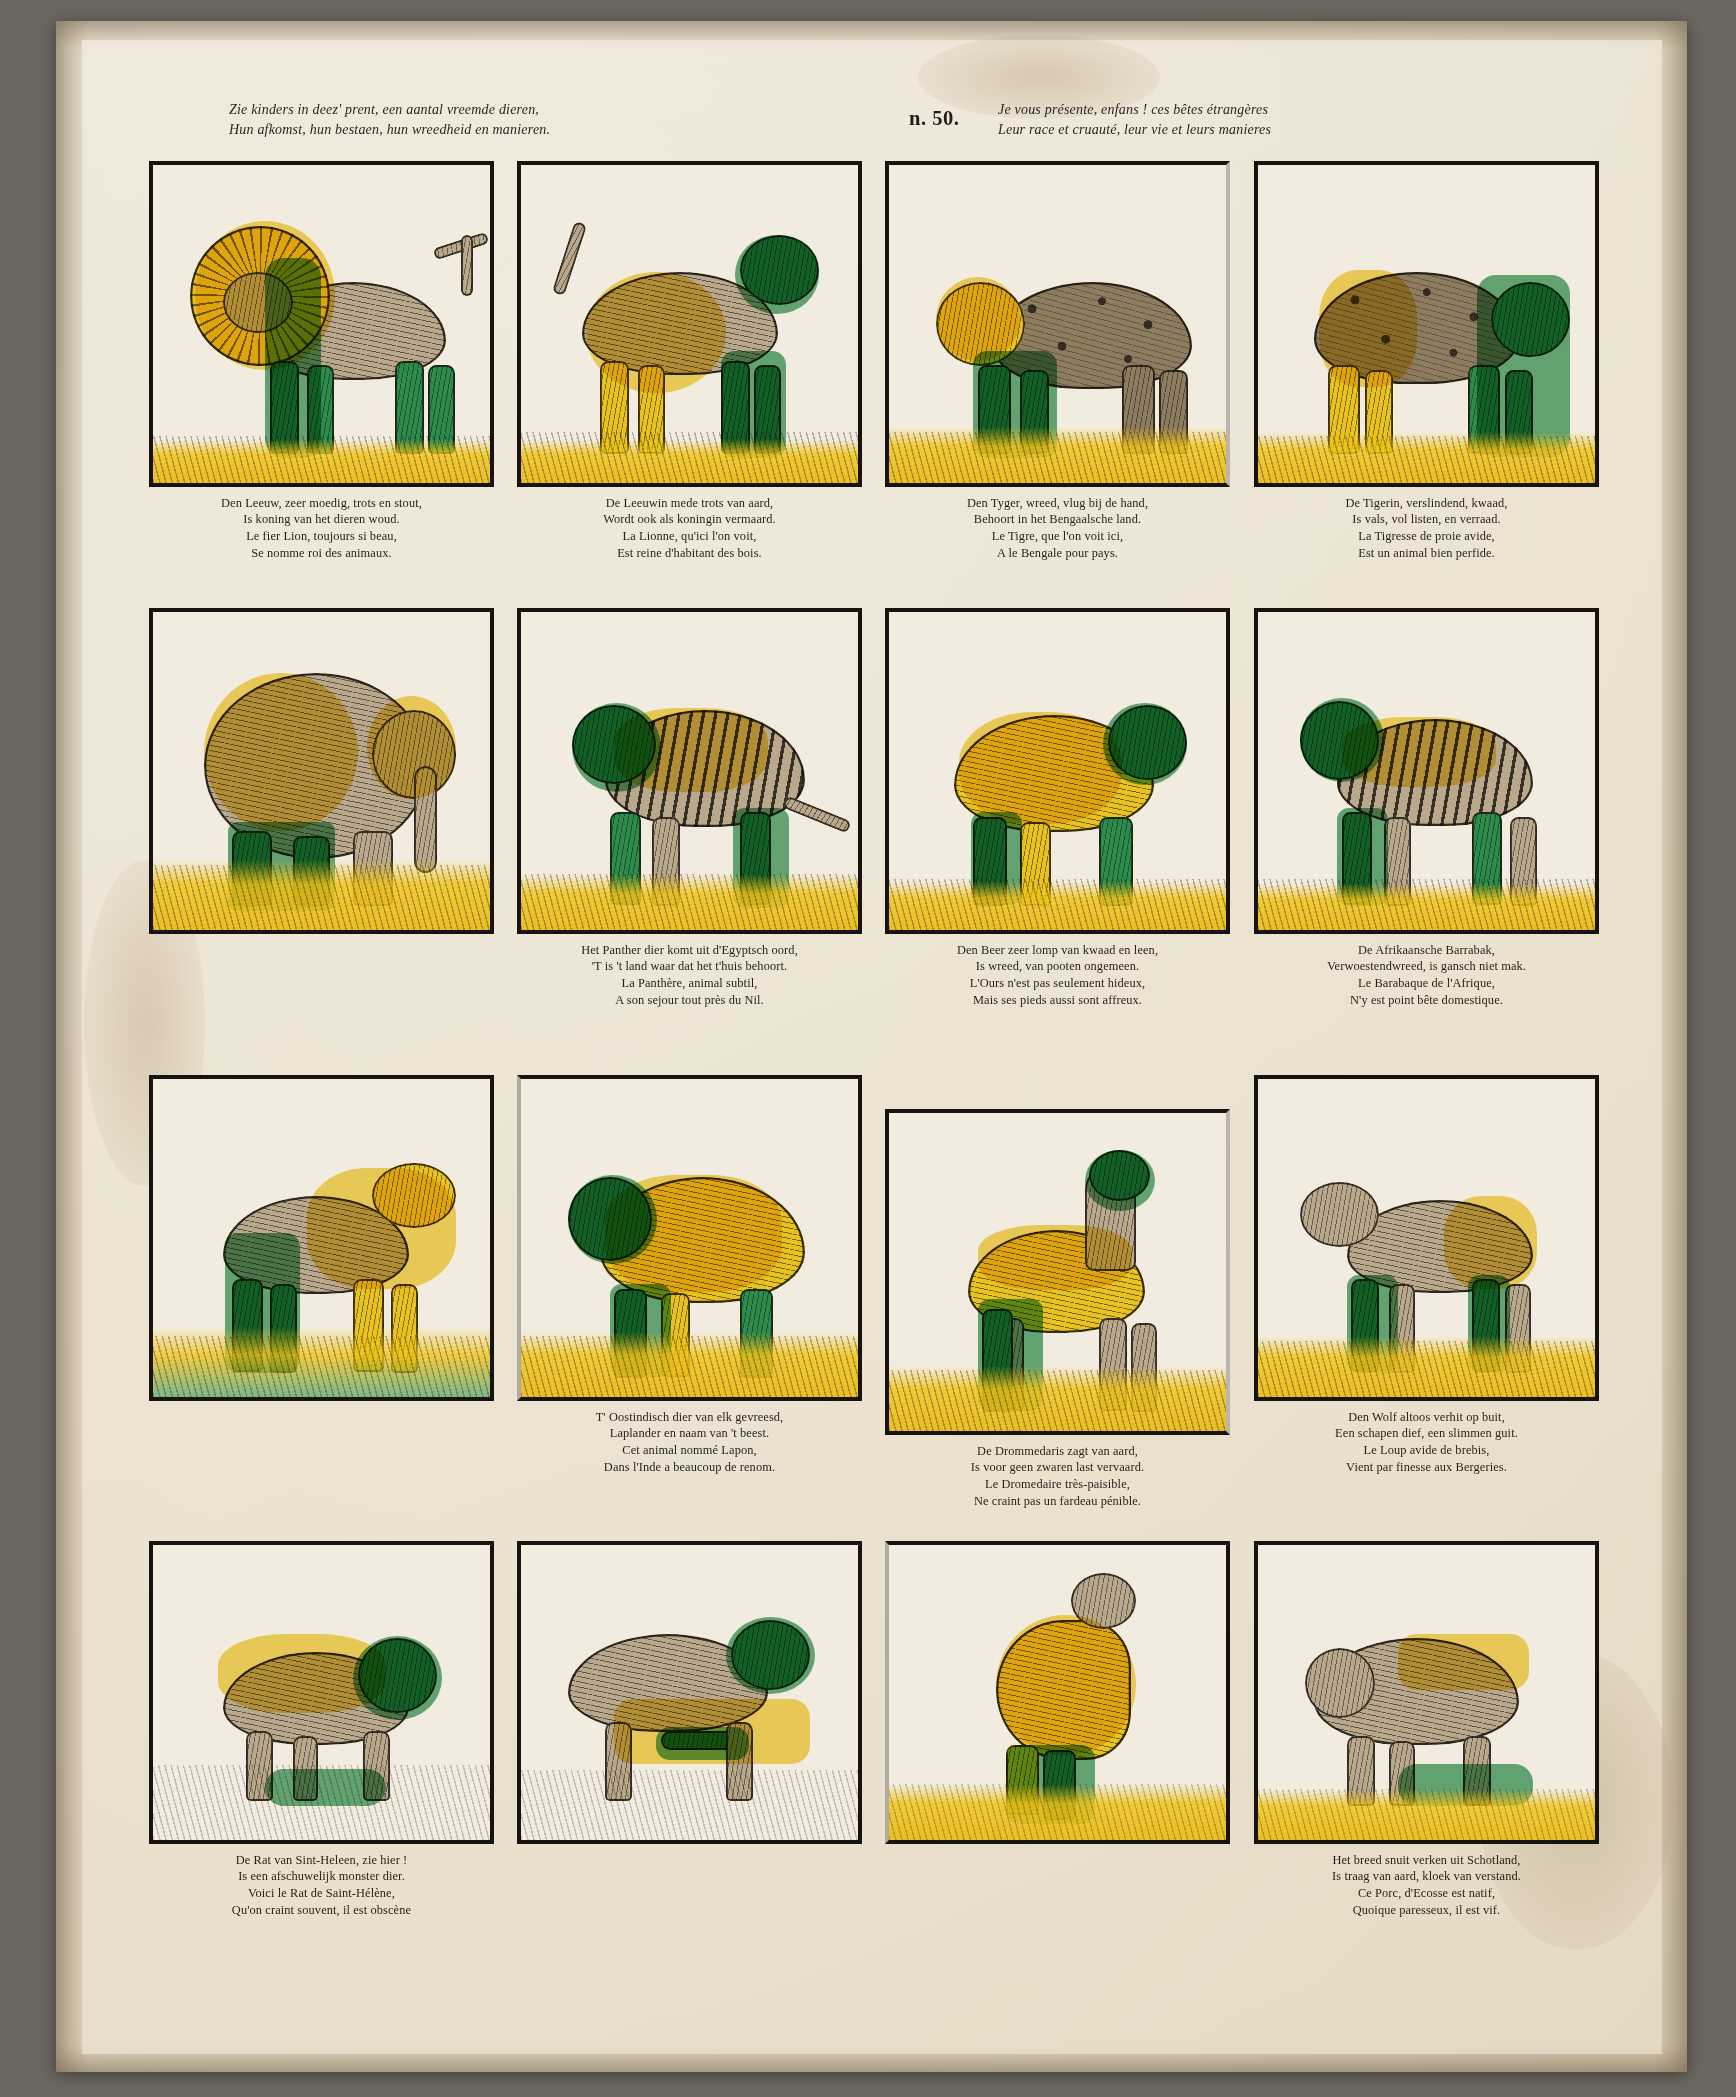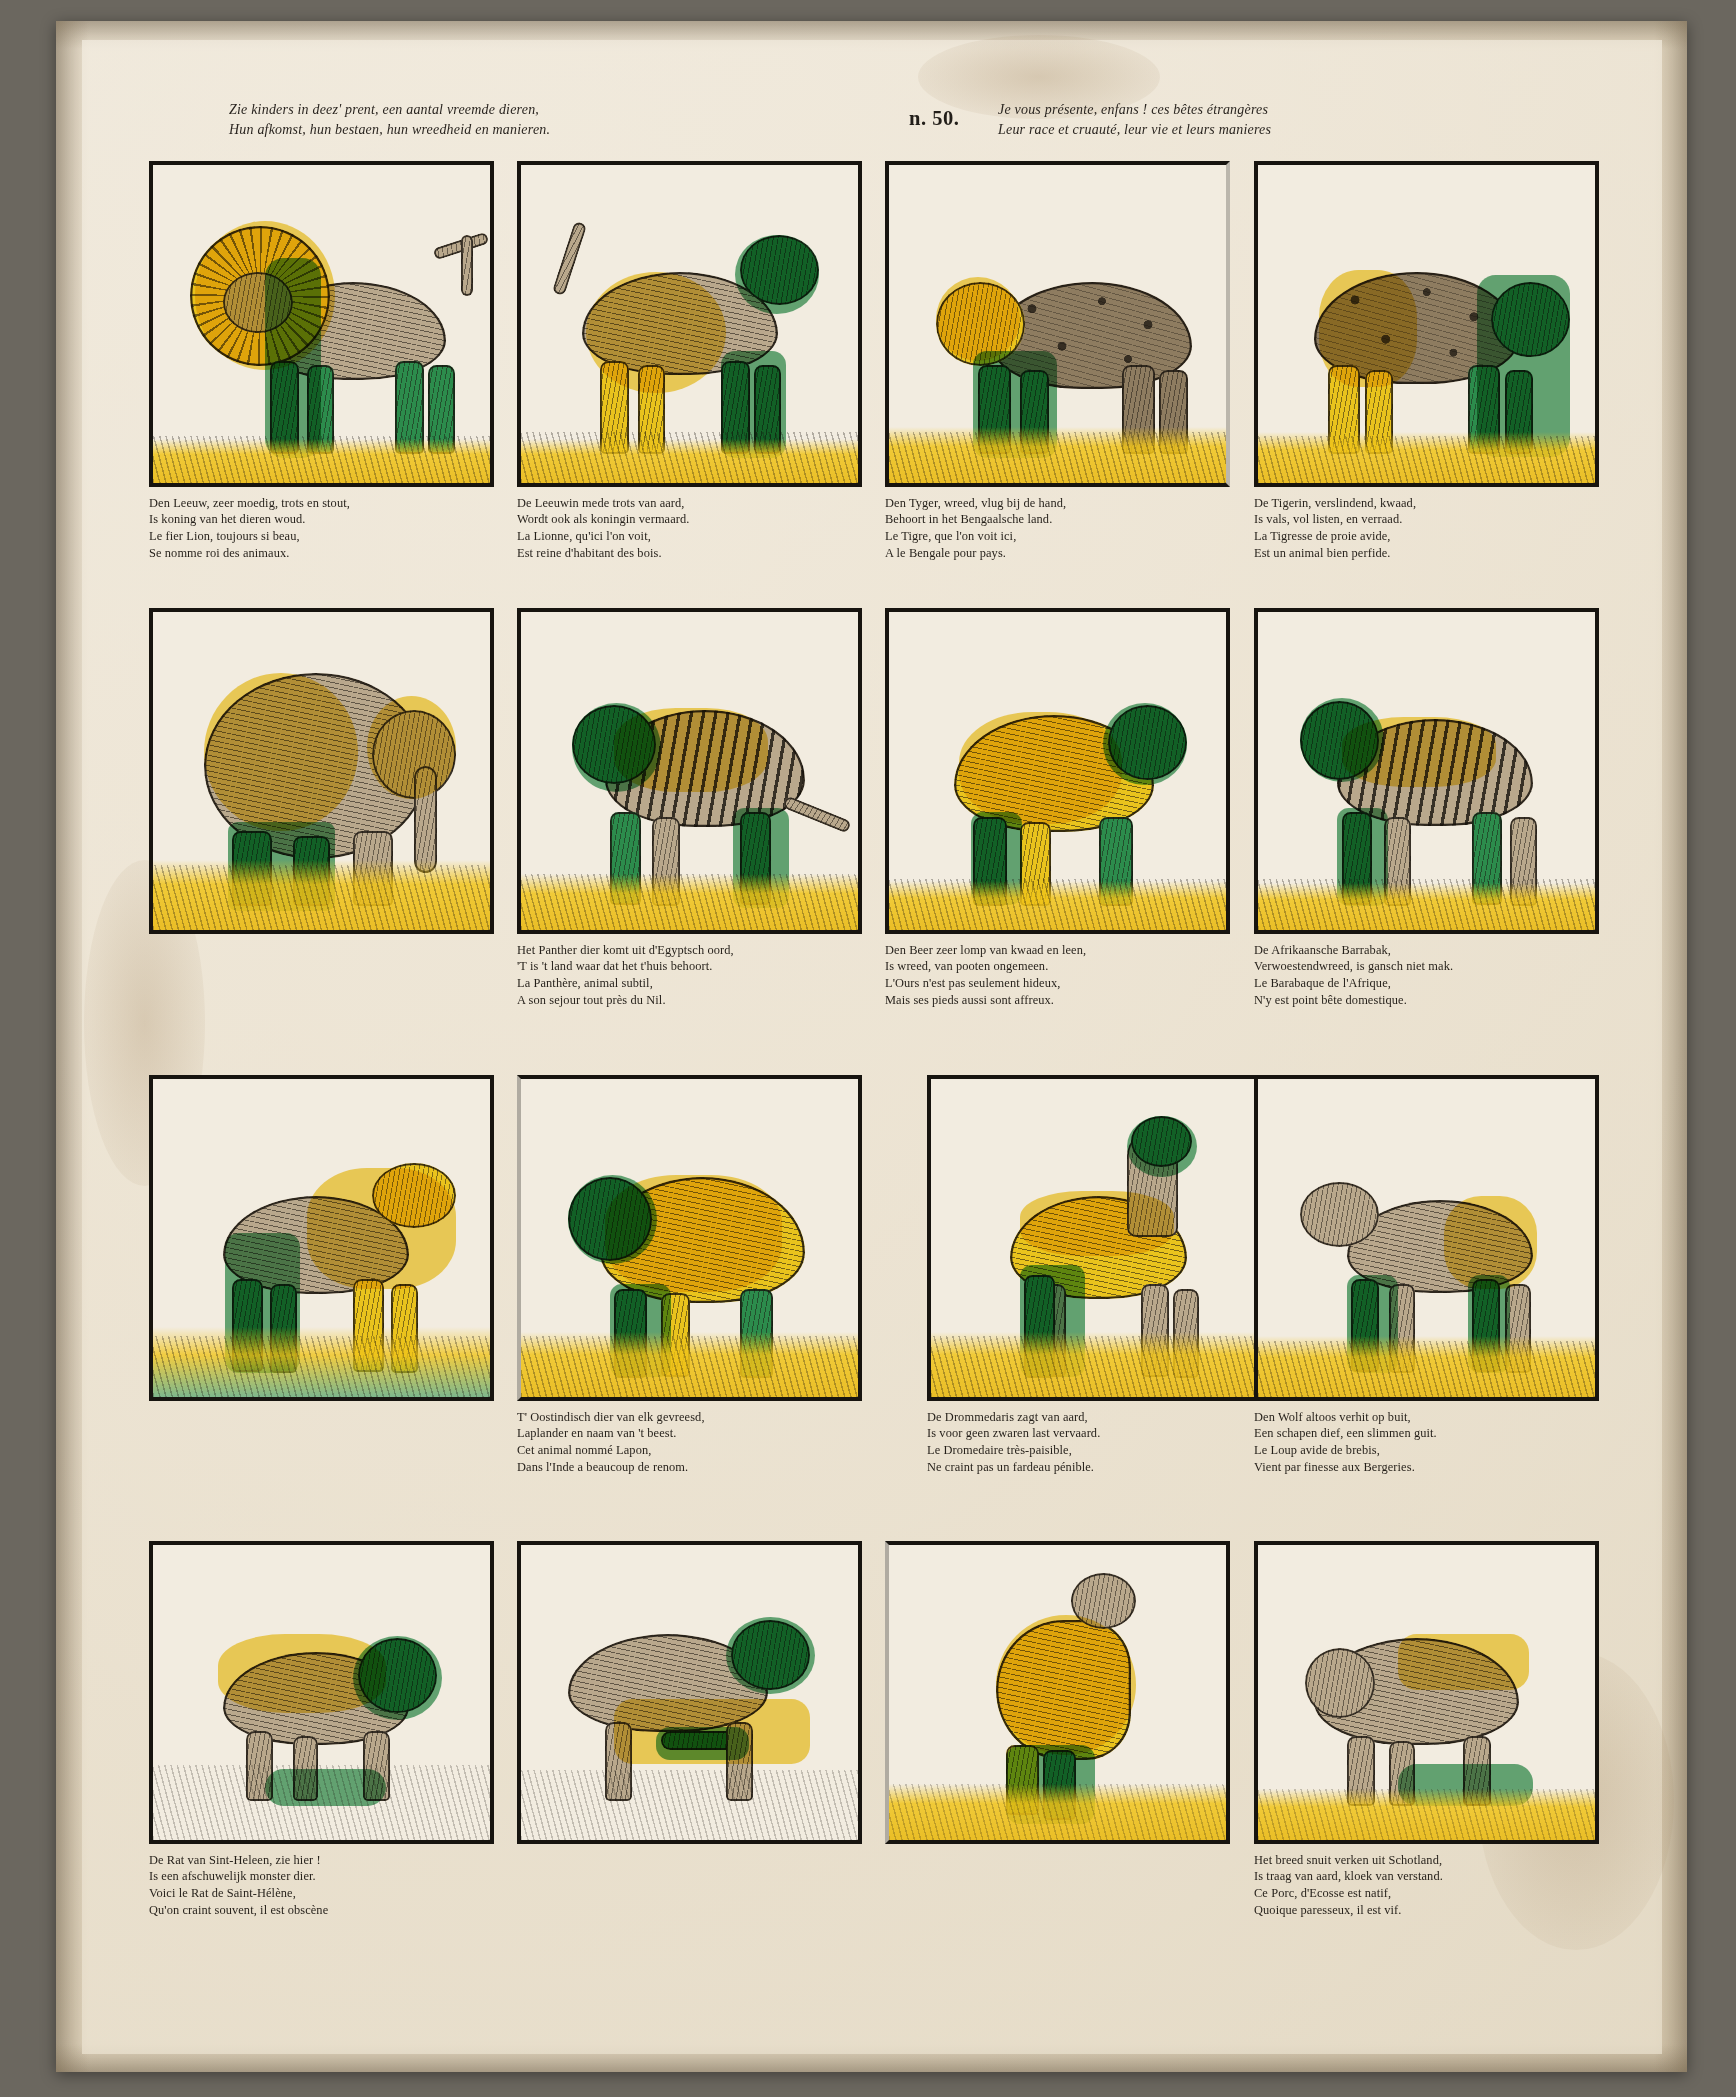--- a/index.html
+++ b/index.html
@@ -186,20 +186,21 @@
     mix-blend-mode: multiply;
     pointer-events: none;
   }
   .wash.y { background: rgba(240,198,30,0.70); }
   .wash.g { background: rgba(38,140,74,0.70); }
 
   
   .caption {
     margin-top: 7.5px;
     width: 345px;
+    text-align: center;
     color: #241f19;
     font-family: "Liberation Serif", serif;
     font-size: 12.4px;
     line-height: 1.36;
     letter-spacing: 0.1px;
   }
   .caption .fr {
     font-style: normal;
   }
 
@@ -468,21 +469,21 @@
           </div>
         </div>
         <div class="caption">
           <div>T' Oostindisch dier van elk gevreesd,</div>
           <div>Laplander en naam van 't beest.</div>
           <div class="fr">Cet animal nommé Lapon,</div>
           <div class="fr">Dans l'Inde a beaucoup de renom.</div>
         </div>
       </div>
 
-      <div class="cell" style="left:736px;top:914px;margin-left:42px;">
+      <div class="cell" style="left:736px;top:948px;">
         <div class="frame frame-broken-right">
           <div class="art">
             <div class="body yellow" style="left:79px;top:117px;width:177px;height:103px;"></div>
             <div class="part tan" style="left:196px;top:51px;width:51px;height:107px;border-radius:26px 26px 9.3px 9.3px;"></div>
             <div class="part head green" style="left:200px;top:37px;width:61px;height:51px;"></div>
             <div class="part leg tan" style="left:107px;top:205px;width:28px;height:93px;"></div>
             <div class="part leg green" style="left:93px;top:196px;width:31px;height:103px;"></div>
             <div class="part leg tan" style="left:210px;top:205px;width:28px;height:93px;"></div>
             <div class="part leg tan" style="left:242px;top:210px;width:26px;height:89px;"></div>
             <div class="wash y" style="left:89px;top:112px;width:154px;height:65px;border-radius:40%;"></div>

